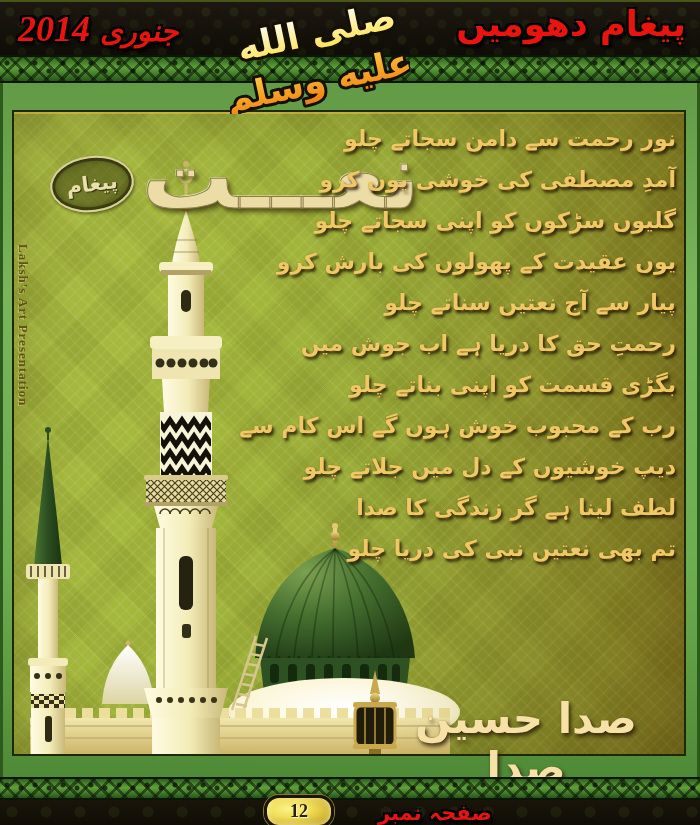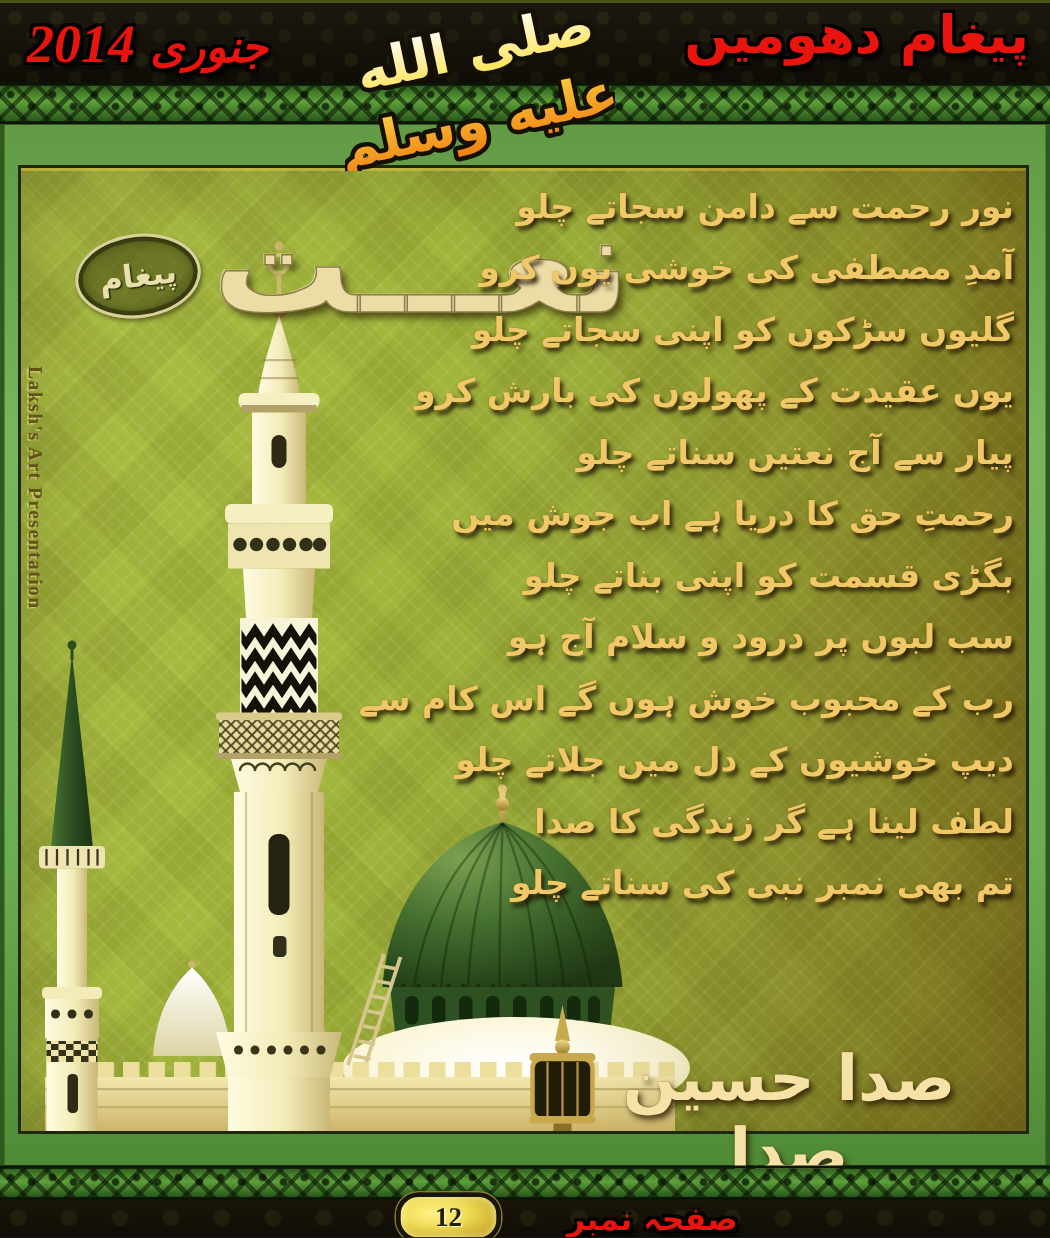--- a/index.html
+++ b/index.html
@@ -315,25 +315,24 @@
       <div class="naat-title" dir="rtl">نعـــت</div>
 
       <div class="poem" dir="rtl">
         <div class="pl">نور رحمت سے دامن سجاتے چلو</div>
         <div class="pl">آمدِ مصطفی کی خوشی یوں کرو</div>
         <div class="pl">گلیوں سڑکوں کو اپنی سجاتے چلو</div>
         <div class="pl">یوں عقیدت کے پھولوں کی بارش کرو</div>
         <div class="pl">پیار سے آج نعتیں سناتے چلو</div>
         <div class="pl">رحمتِ حق کا دریا ہے اب جوش میں</div>
         <div class="pl">بگڑی قسمت کو اپنی بناتے چلو</div>
-        <div class="pl">سب لبوں پر درود و سلام آج ہو</div>
         <div class="pl">رب کے محبوب خوش ہوں گے اس کام سے</div>
         <div class="pl">دیپ خوشیوں کے دل میں جلاتے چلو</div>
         <div class="pl">لطف لینا ہے گر زندگی کا صدا</div>
-        <div class="pl">تم بھی نمبر نبی کی سناتے چلو</div>
+        <div class="pl">تم بھی نعتیں نبی کی دریا چلو</div>
       </div>
 
       <div class="signature" dir="rtl">صدا حسین صدا</div>
     </div>
   </div>
 
   <svg class="emblem" width="180" height="114" viewBox="0 0 180 114">
     <defs>
       <linearGradient id="salGrad" x1="0" y1="0" x2="0" y2="1">
         <stop offset="0" stop-color="#ffffff"></stop>

